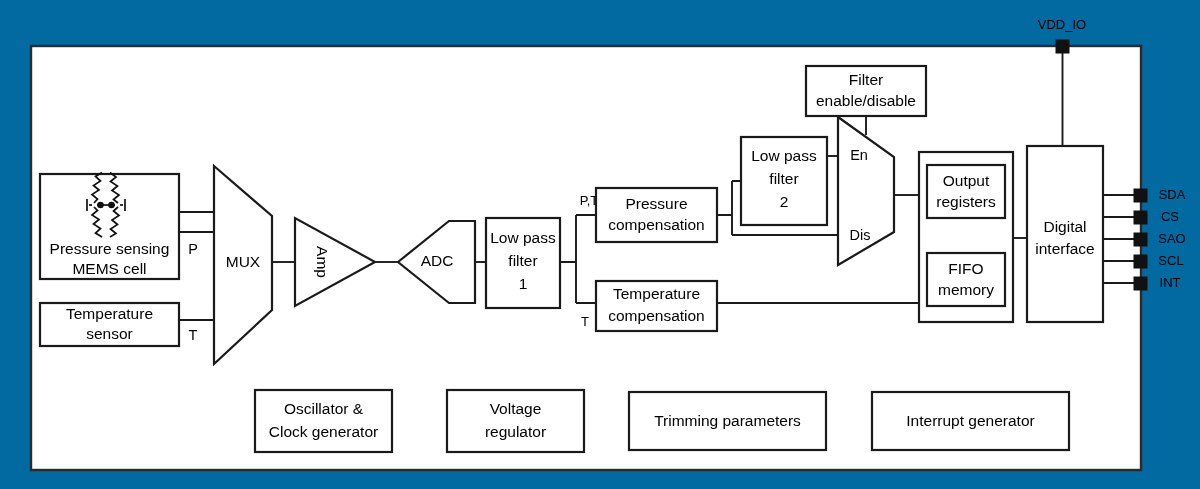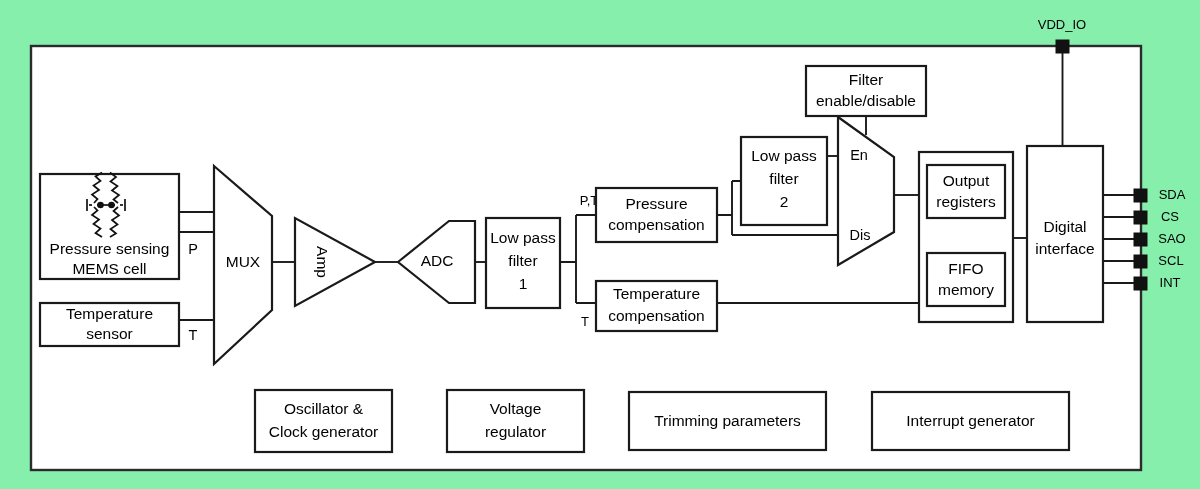--- a/index.html
+++ b/index.html
@@ -1,17 +1,17 @@
 <!DOCTYPE html>
 <html><head>
 <meta charset="utf-8">
 <style>
   html,body{margin:0;padding:0;background:#ffffff;}
   body{width:1200px;height:489px;font-family:"Liberation Sans",sans-serif;overflow:hidden;}
-  #stage{position:relative;width:1200px;height:489px;background:#86efac;}
+  #stage{position:relative;width:1200px;height:489px;background:#0369a1;}
   svg{position:absolute;left:0;top:0;width:1200px;height:489px;}
   .lbl{font-family:"Liberation Sans",sans-serif;fill:#000;text-anchor:middle;dominant-baseline:middle;}
   .t16{font-size:15.5px;}
   .t15{font-size:14.5px;}
   .t13{font-size:13px;}
   .bx{fill:#ffffff;stroke:#1a1a1a;stroke-width:2.2;}
   .wire{stroke:#1a1a1a;stroke-width:1.9;fill:none;}
   .pad{fill:#111;stroke:#111;stroke-width:1;}
   .res{stroke:#111;stroke-width:1.7;fill:none;}
   .node{fill:#111;}

